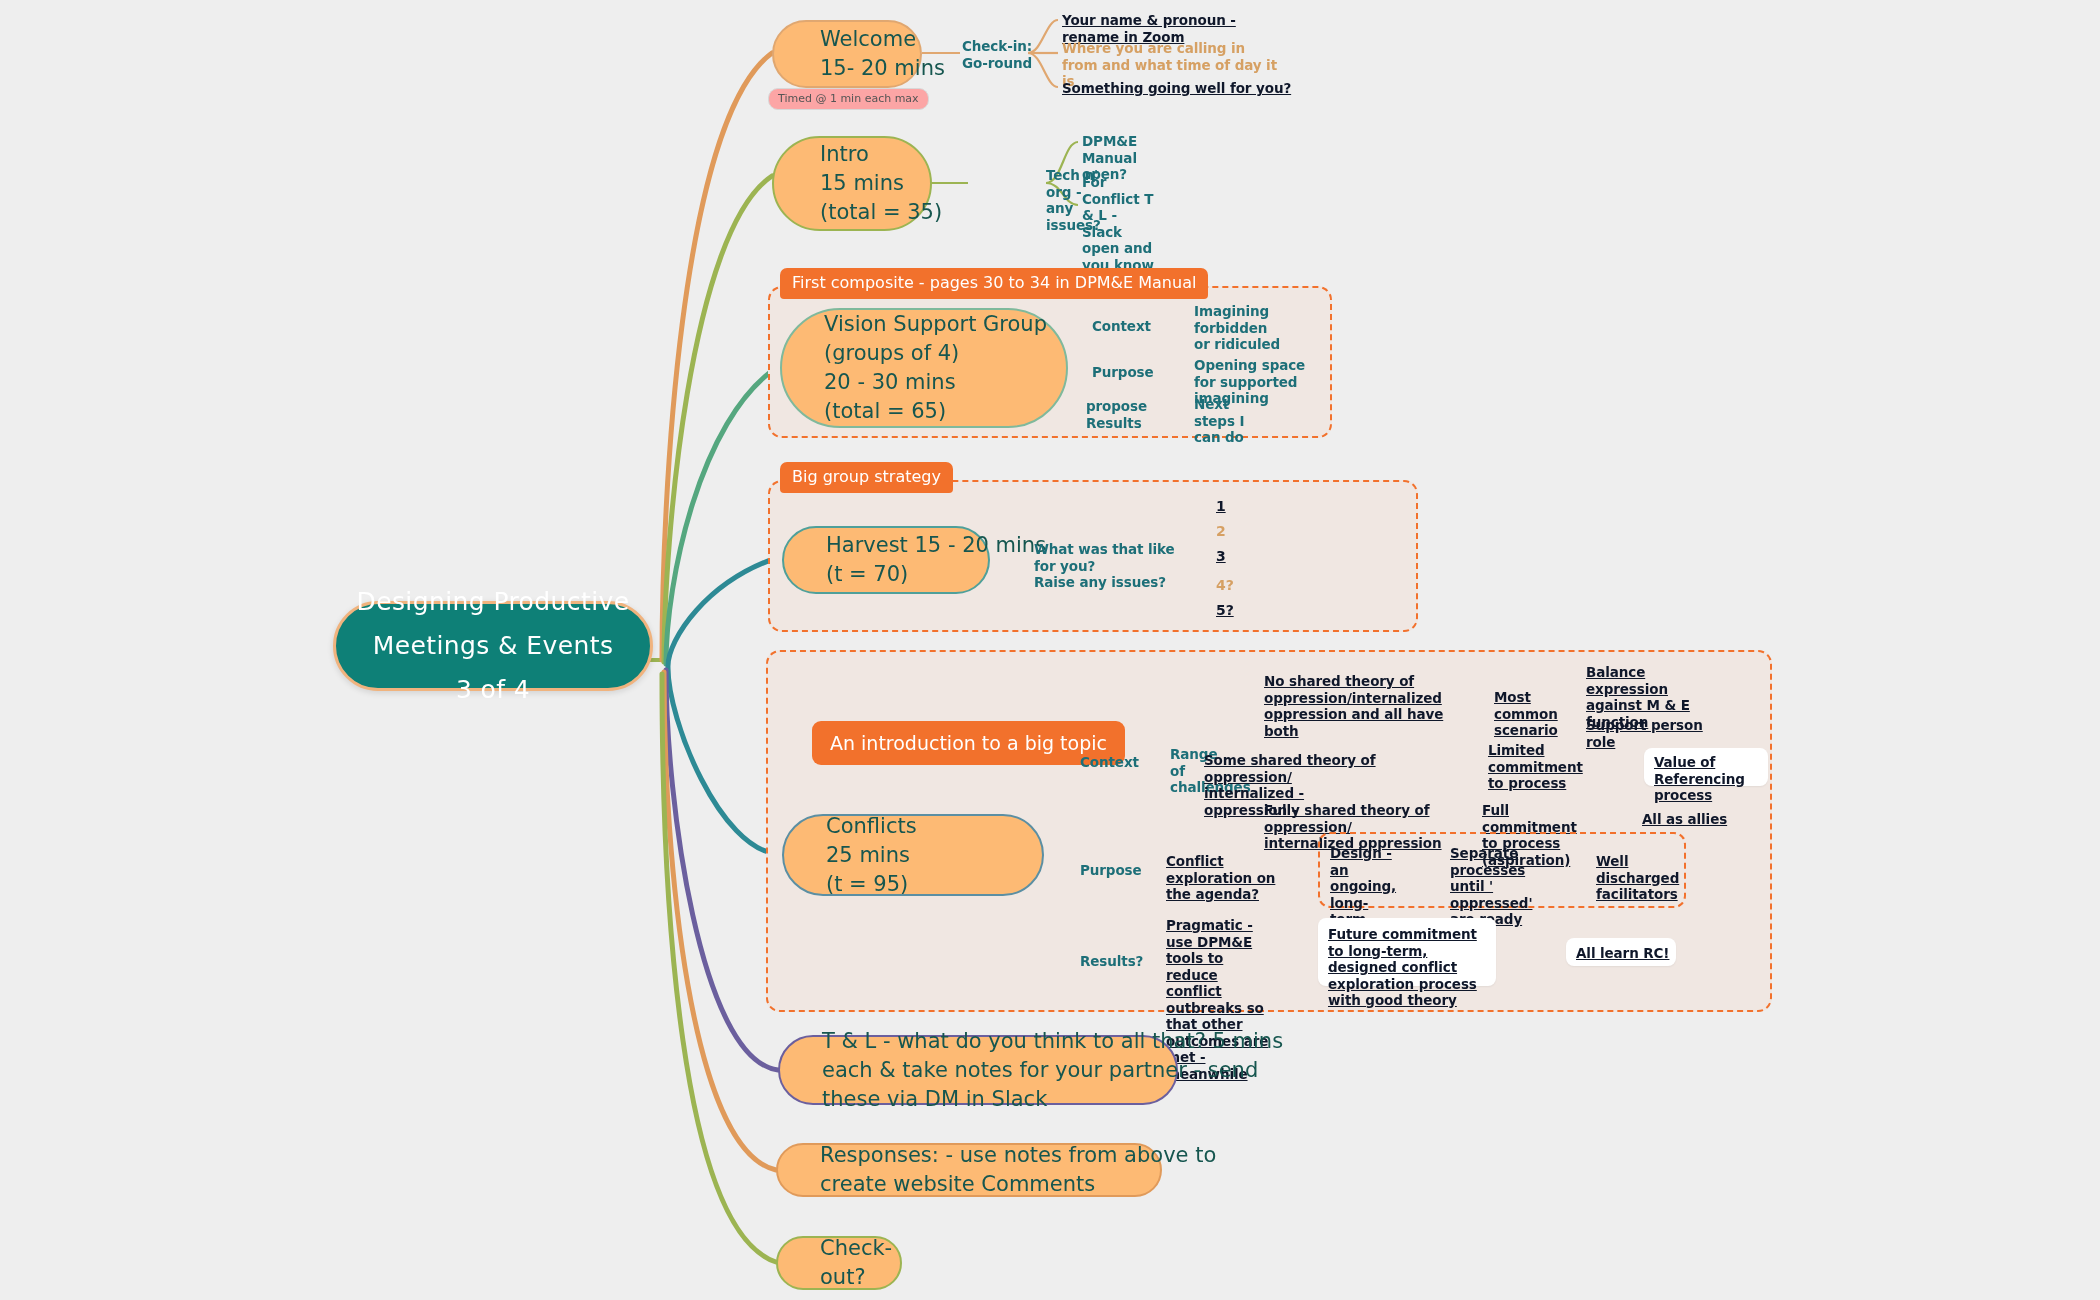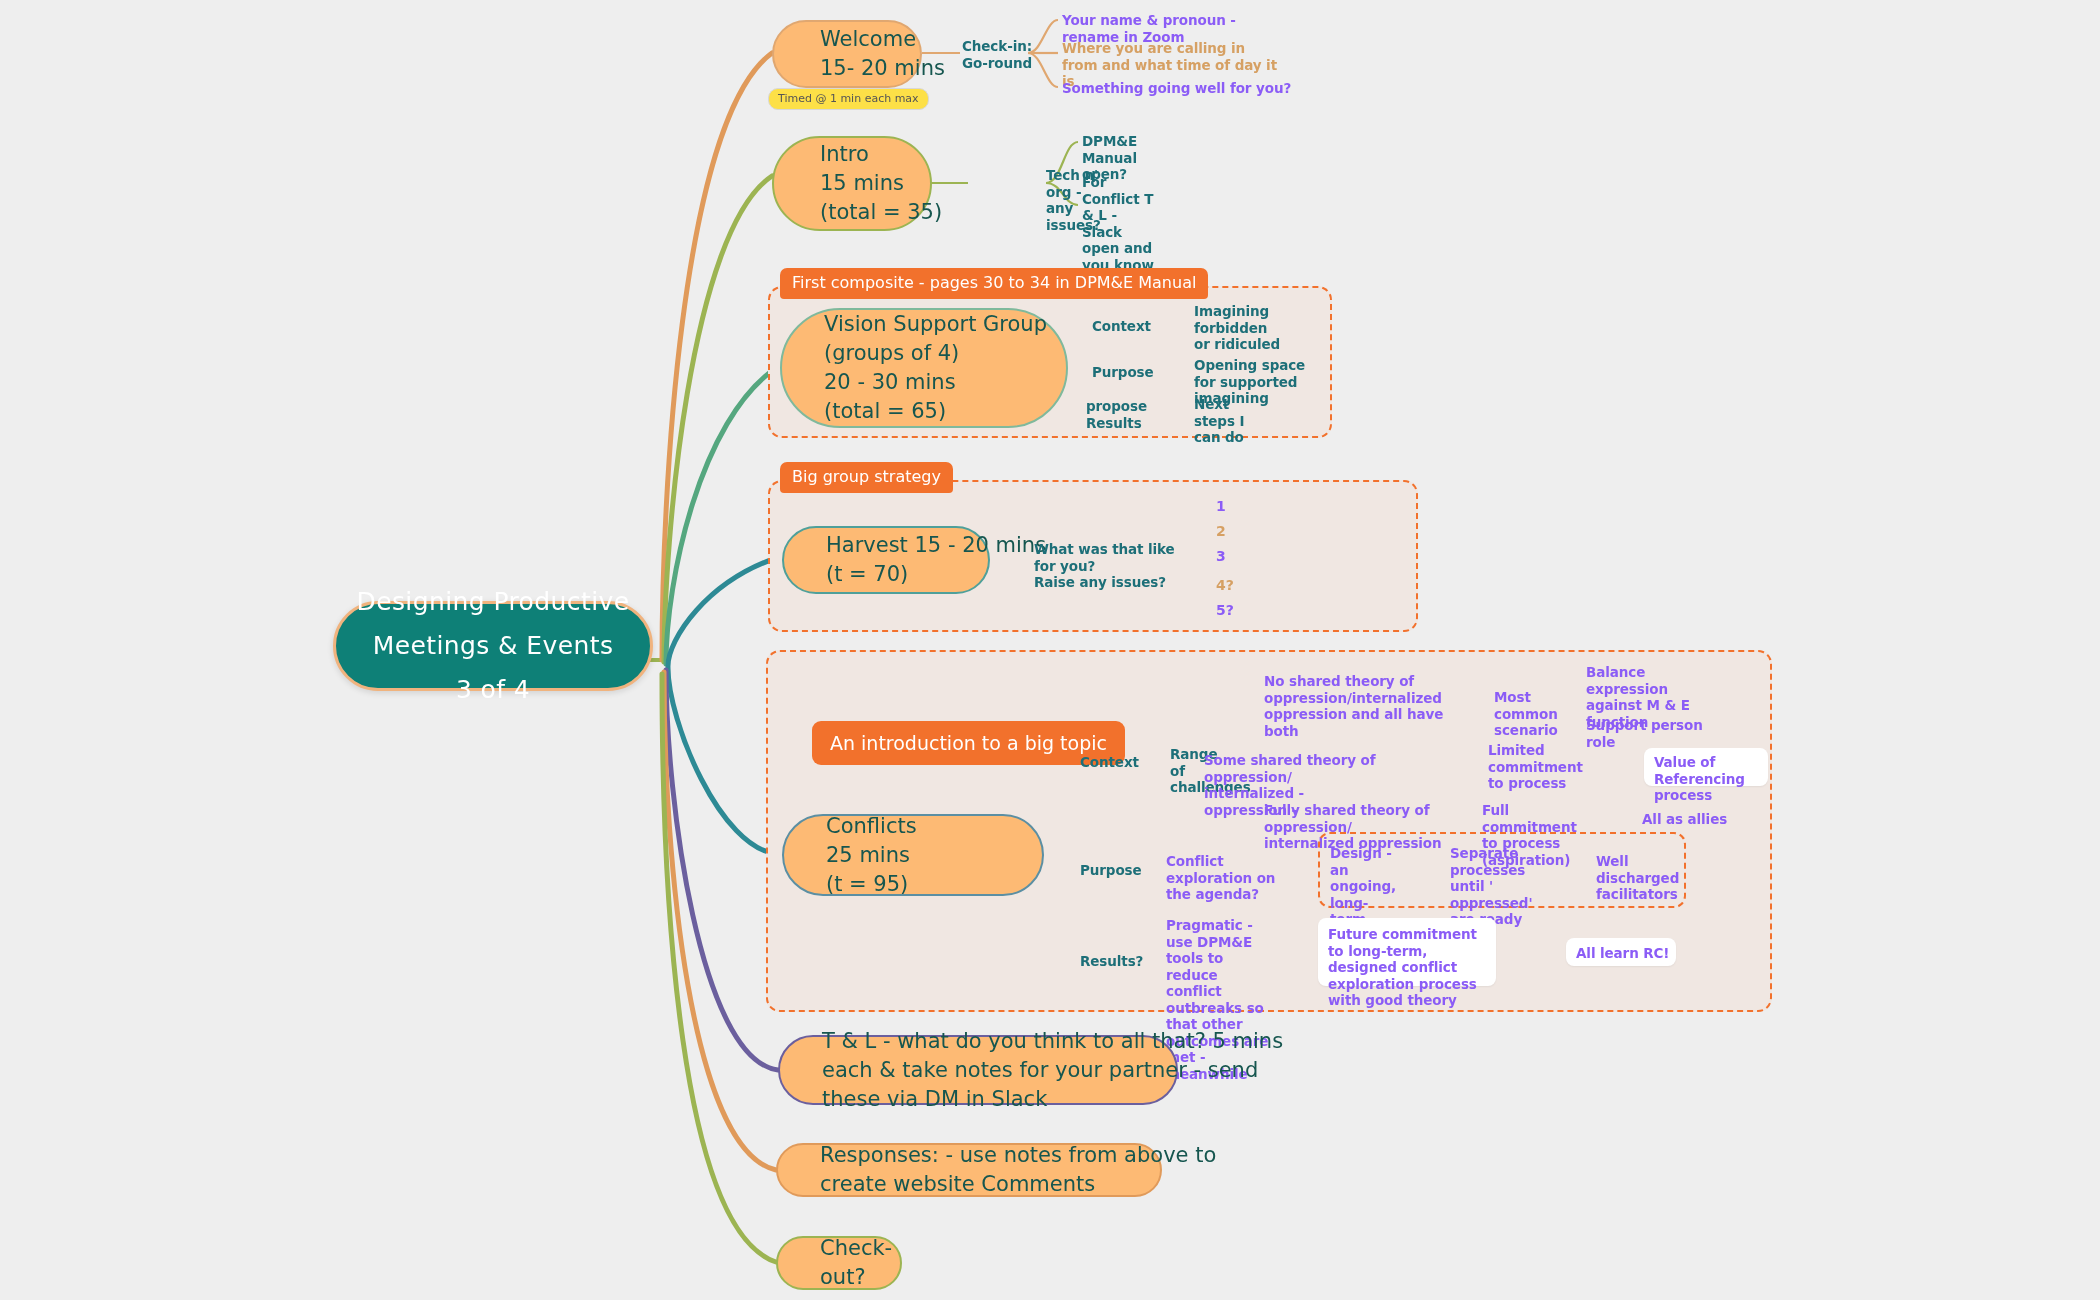--- a/index.html
+++ b/index.html
@@ -42,21 +42,21 @@
   
   .tx{
     position:absolute;
     font-family:"DejaVu Sans", sans-serif;
     font-weight:bold;
     font-size:13.5px;
     line-height:16.5px;
     color:#3f9a92;
     letter-spacing:-.1px;
   }
-  .tx.teal{color:#8b5cf6;}
+  .tx.teal{color:#0f172a;text-decoration:underline;}
   .tx.dark{color:#1d6f78;}
   .tx.tan{color:#d6a063;}
   .tx.num{font-size:14px;}
 
   
   .region{
     position:absolute;
     border:2px dashed #f2712c;
     border-radius:14px;
     background:#f0e7e2;
@@ -90,21 +90,21 @@
   }
   .whitebox{
     position:absolute;
     background:#ffffff;
     border-radius:8px;
     box-sizing:border-box;
     box-shadow:0 1px 2px rgba(0,0,0,.06);
   }
   .pill{
     position:absolute;
-    background:#fde047;
+    background:#fca5a5;
     border:1px solid #d8d8d8;
     border-radius:10px;
     font-size:11px;
     line-height:14px;
     color:#555;
     padding:3px 9px;
     white-space:nowrap;
     font-weight:normal;
     box-sizing:border-box;
   }

